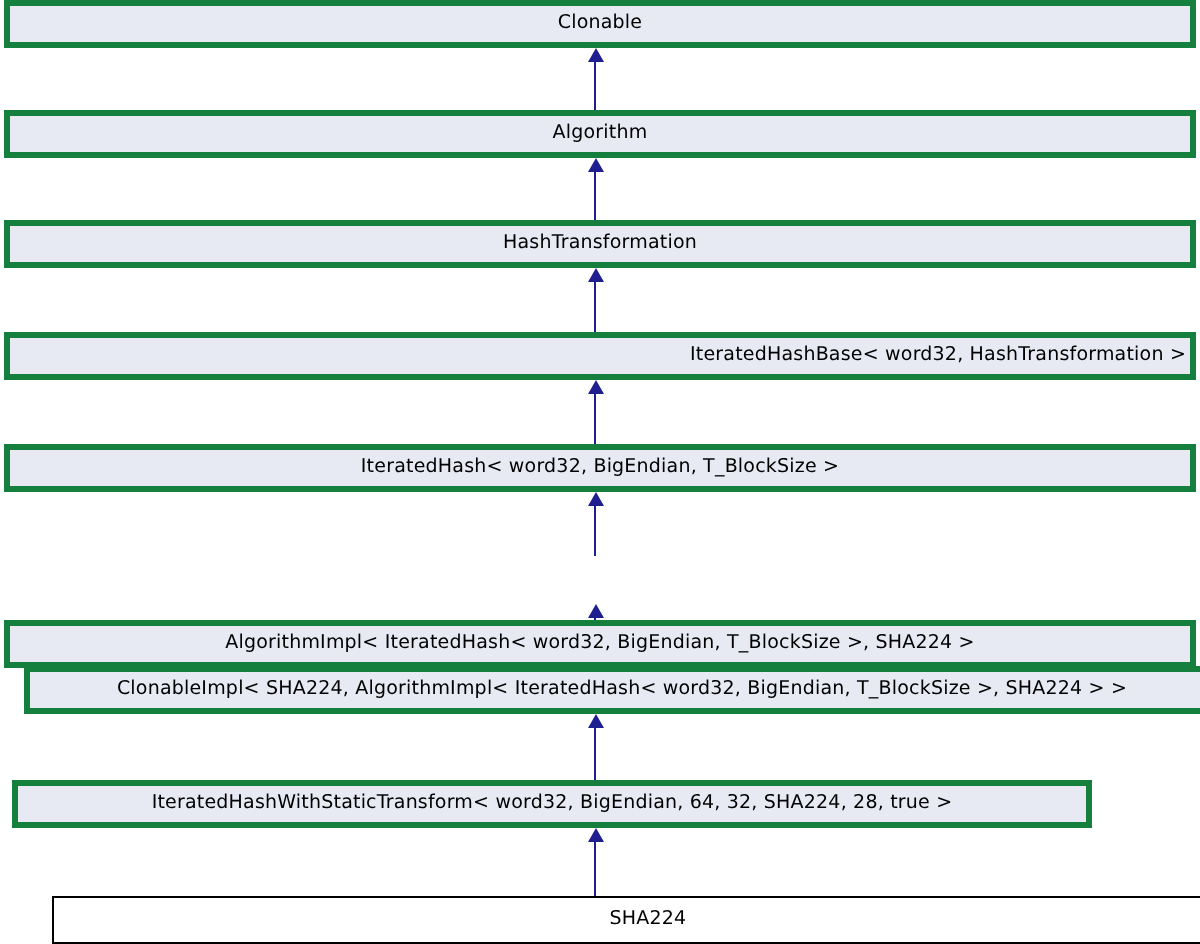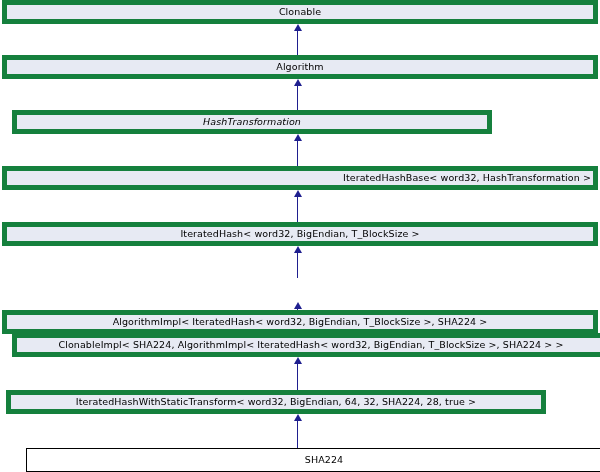--- a/index.html
+++ b/index.html
@@ -17,21 +17,21 @@
     position: relative;
     width: 600px;
     height: 472px;
     background: #ffffff;
   }
   .node {
     position: absolute;
     box-sizing: border-box;
     height: 24px;
     background: #e7eaf3;
-    border: 5px solid #15803d;
+    border: 3px solid #15803d;
     display: flex;
     align-items: center;
     justify-content: center;
     white-space: nowrap;
     overflow: hidden;
   }
   .node.leaf {
     background: #ffffff;
     border: 1px solid #000000;
     margin-left: 24px;
@@ -104,21 +104,21 @@
     <div class="edge" style="top: 414px; height: 34px;">
       <div class="shaft"></div>
       <div class="head"></div>
     </div>
     <div class="node" style="left: 2px; top: 0px; width: 596px;">
       <span class="node-label">Clonable</span>
     </div>
     <div class="node" style="left: 2px; top: 55px; width: 596px;">
       <span class="node-label">Algorithm</span>
     </div>
-    <div class="node" style="left: 12px; top: 110px; width: 480px; font-style: italic;">
+    <div class="node" style="left: 2px; top: 110px; width: 596px;">
       <span class="node-label">HashTransformation</span>
     </div>
     <div class="node" style="left: 2px; top: 166px; width: 596px; justify-content: flex-end;">
       <span class="node-label">IteratedHashBase&lt; word32, HashTransformation &gt;</span>
     </div>
     <div class="node" style="left: 2px; top: 222px; width: 596px;">
       <span class="node-label">IteratedHash&lt; word32, BigEndian, T_BlockSize &gt;</span>
     </div>
     <div class="node" style="left: 2px; top: 278px; width: 596px; margin-top: 32px;">
       <span class="node-label">AlgorithmImpl&lt; IteratedHash&lt; word32, BigEndian, T_BlockSize &gt;, SHA224 &gt;</span>

